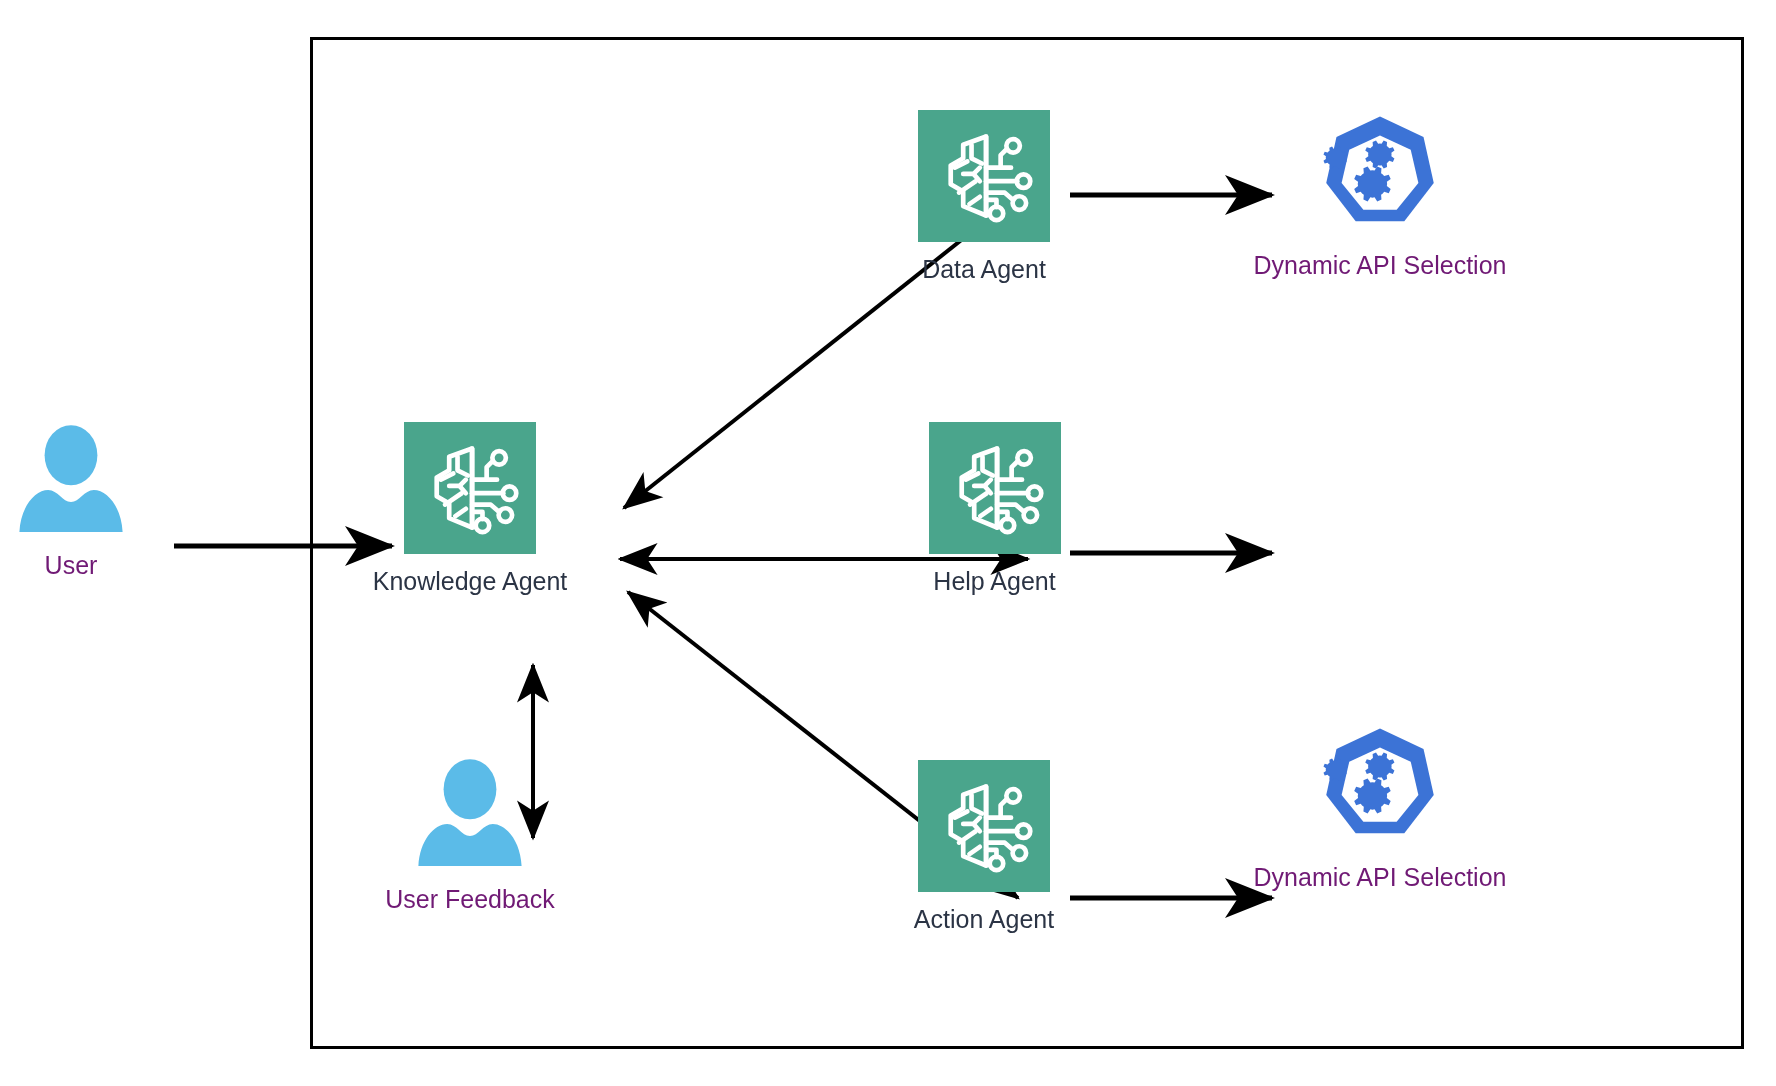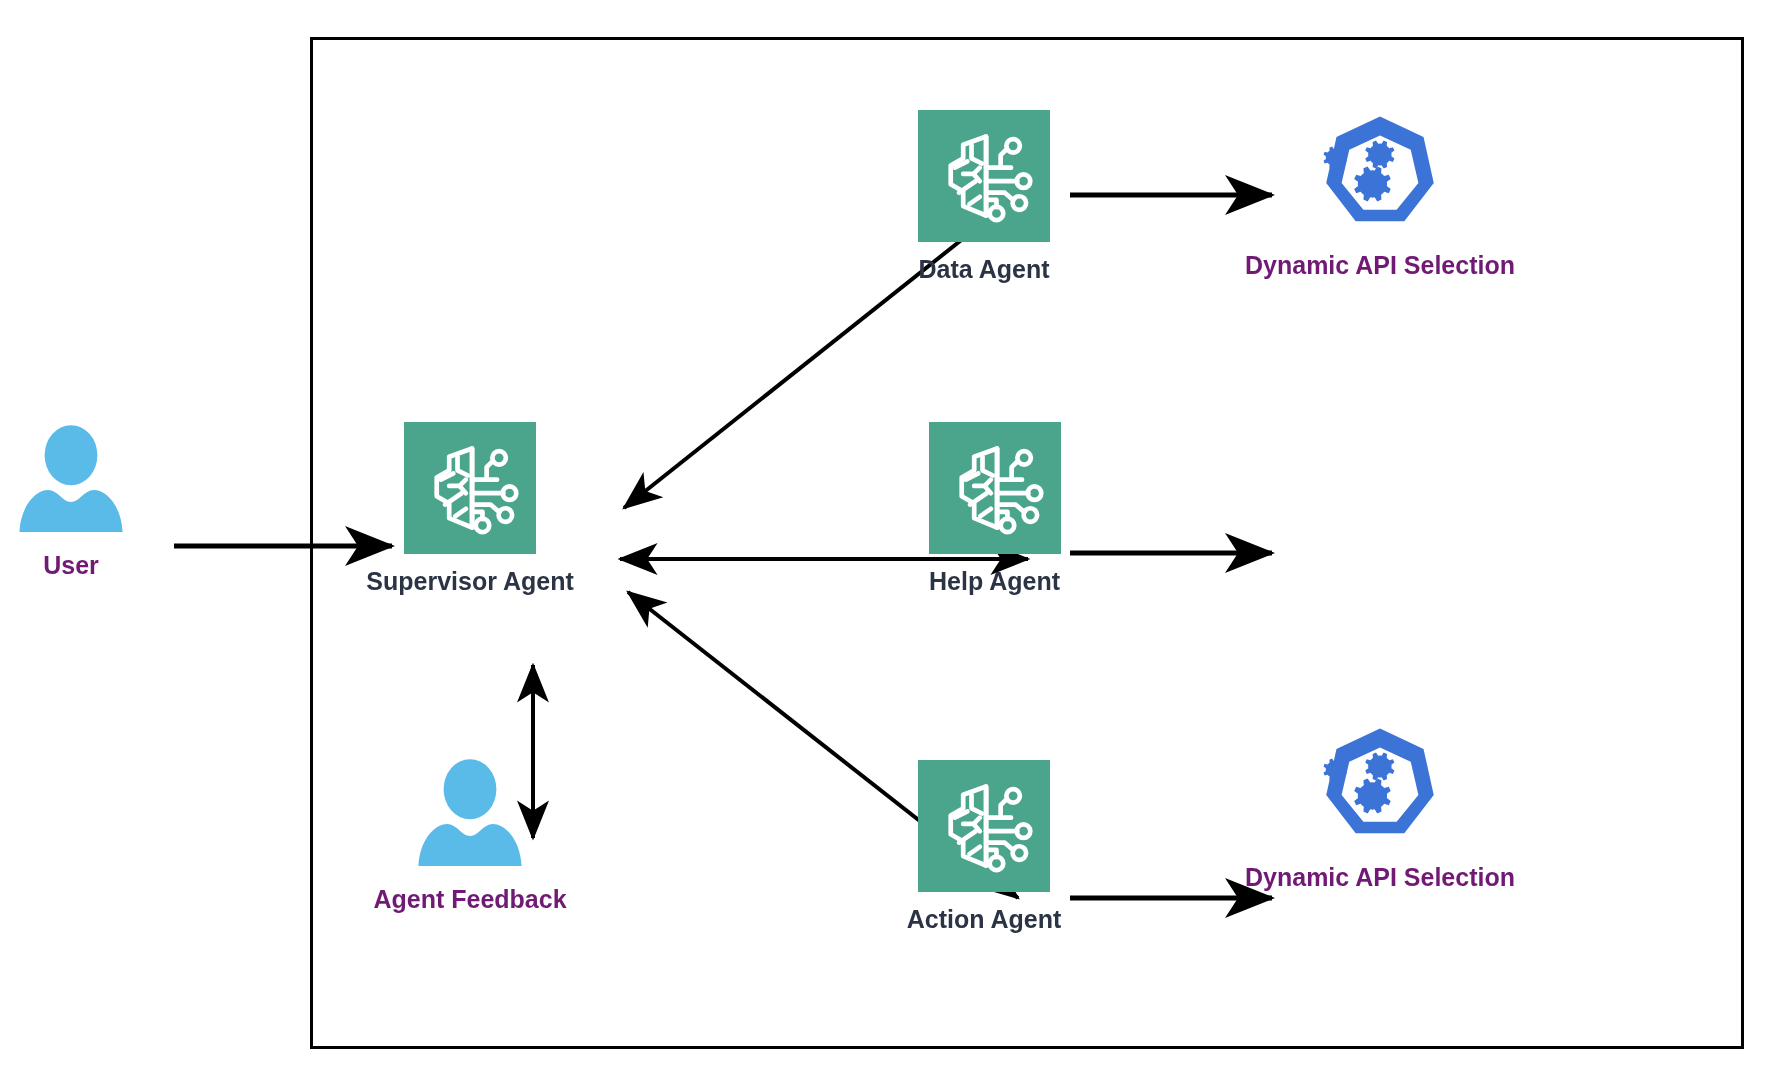--- a/index.html
+++ b/index.html
@@ -46,21 +46,21 @@
     height: 132px;
     background: #4aa58c;
     display: flex;
     align-items: center;
     justify-content: center;
   }
   .agent-tile svg { display: block; }
   .node-label {
     margin-top: 14px;
     font-size: 25px;
-    font-weight: bold;
+    font-weight: normal;
     white-space: nowrap;
     line-height: 1.1;
     text-align: right;
   }
   .label-navy { color: #2b3445; }
   .label-black { color: #701a75; }
   .person-icon { width: 120px; height: 120px; display:block; }
   .k8s-icon { width: 128px; height: 128px; display:block; }
   .db-icon { width: 110px; height: 130px; display:block; }
 
@@ -152,31 +152,31 @@
           <path d="M52,66 L70,66 L78,73"></path>
           <path d="M52,73 L62,73 L62,80"></path>
           <path d="M66,42 L66,30 L72,24"></path>
           <circle cx="78" cy="21" r="6.5"></circle>
           <circle cx="88" cy="55" r="6.5"></circle>
           <circle cx="84" cy="76" r="6.5"></circle>
           <circle cx="62" cy="86" r="6.5"></circle>
         </g>
       </svg>
     </div>
-    <div class="node-label label-navy">Supervisor Agent</div>
+    <div class="node-label label-navy">Knowledge Agent</div>
   </div>
 
   <div class="node" id="node-user-feedback">
     <span>
       <svg class="person-icon" viewBox="0 0 100 100" xmlns="http://www.w3.org/2000/svg">
         <ellipse cx="50" cy="31" rx="22" ry="25" fill="#5bbbe8"></ellipse>
         <path d="M7,95 C8,74 20,60 31,60 C39,60 43,70 50,70 C57,70 61,60 69,60 C80,60 92,74 93,95 Z" fill="#5bbbe8"></path>
       </svg>
     </span>
-    <div class="node-label label-black">Agent Feedback</div>
+    <div class="node-label label-black">User Feedback</div>
   </div>
 
   <div class="node" id="node-data-agent">
     <div class="agent-tile">
       <svg width="104" height="104" viewBox="0 0 100 100" xmlns="http://www.w3.org/2000/svg">
         <g fill="none" stroke="#ffffff" stroke-width="4.5" stroke-linecap="round" stroke-linejoin="round">
           <path d="M52,12 L30,20 L30,33 L18,40 L18,58 L30,65 L30,79 L52,88 Z"></path>
           <line x1="52" y1="12" x2="52" y2="88"></line>
           <path d="M38,20 L38,33 L48,38"></path>
           <path d="M22,42 L34,36"></path>

